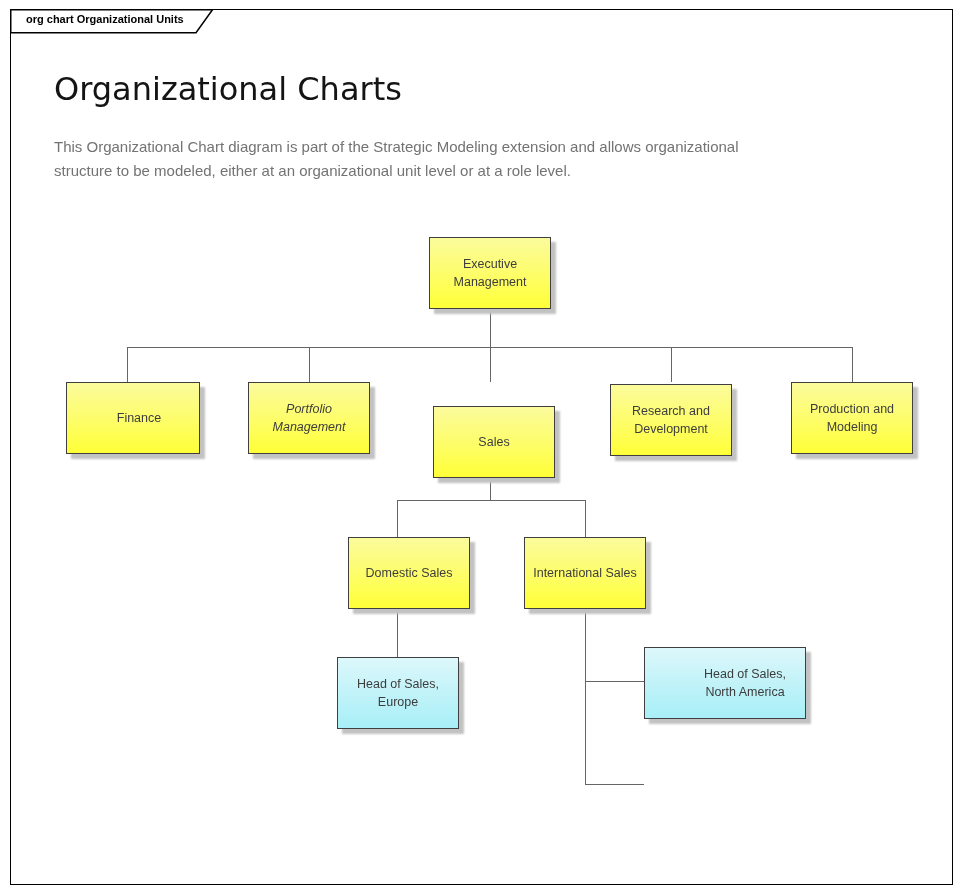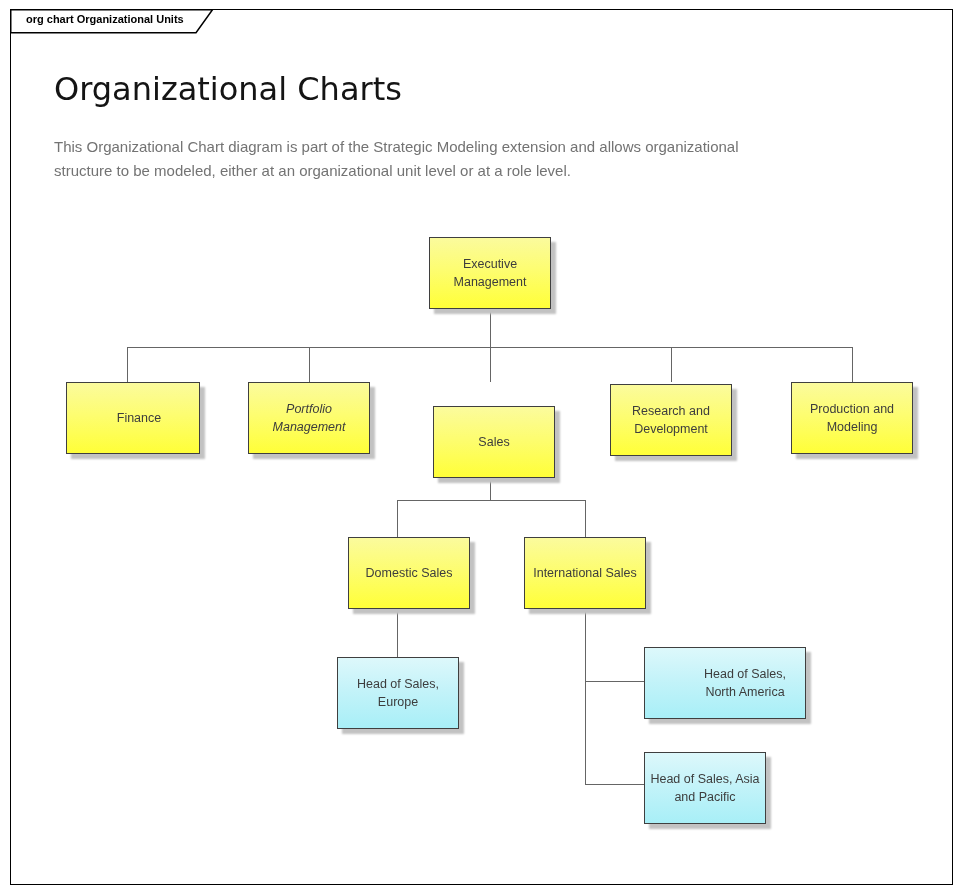--- a/index.html
+++ b/index.html
@@ -154,17 +154,14 @@
   <div class="node unit" style="left:524px; top:537px;">
     <span class="label">International Sales</span>
   </div>
 
   <div class="node role" style="left:337px; top:657px;">
     <span class="label">Head of Sales, Europe</span>
   </div>
   <div class="node role" style="left:644px; top:647px;padding-left:40px;">
     <span class="label">Head of Sales, North America</span>
   </div>
-  <div class="node role" style="left:644px; top:752px;">
-    <span class="label">Head of Sales, Asia and Pacific</span>
-  </div>
 
 </div>
 
 </body></html>

